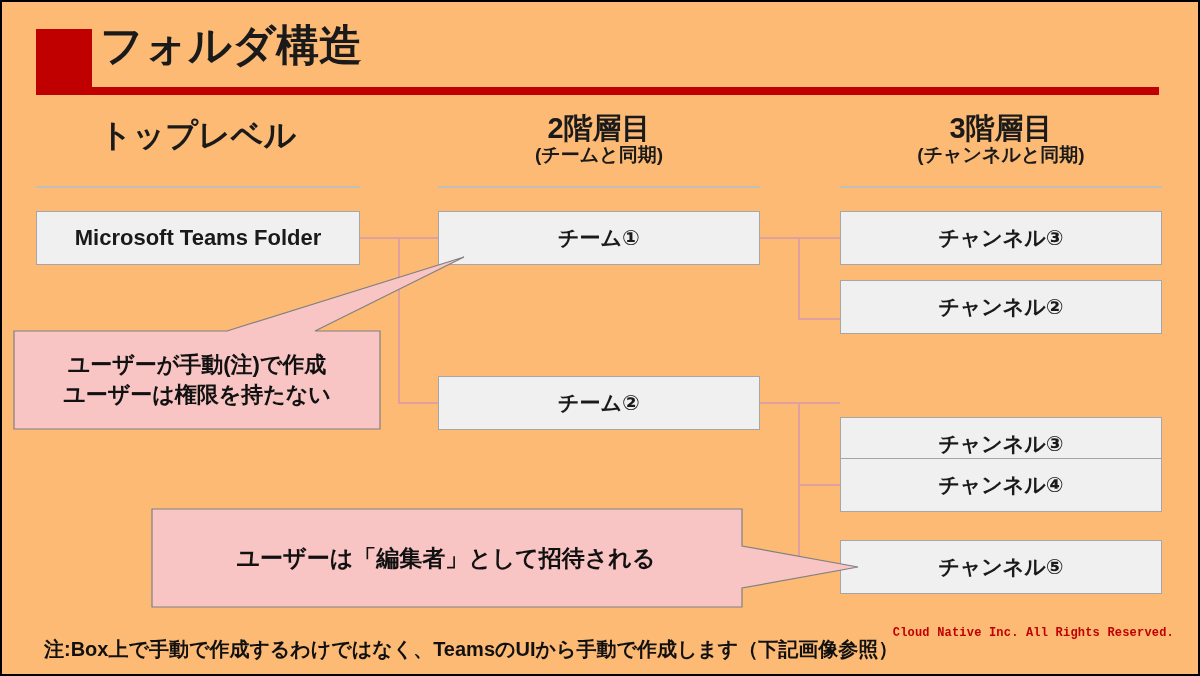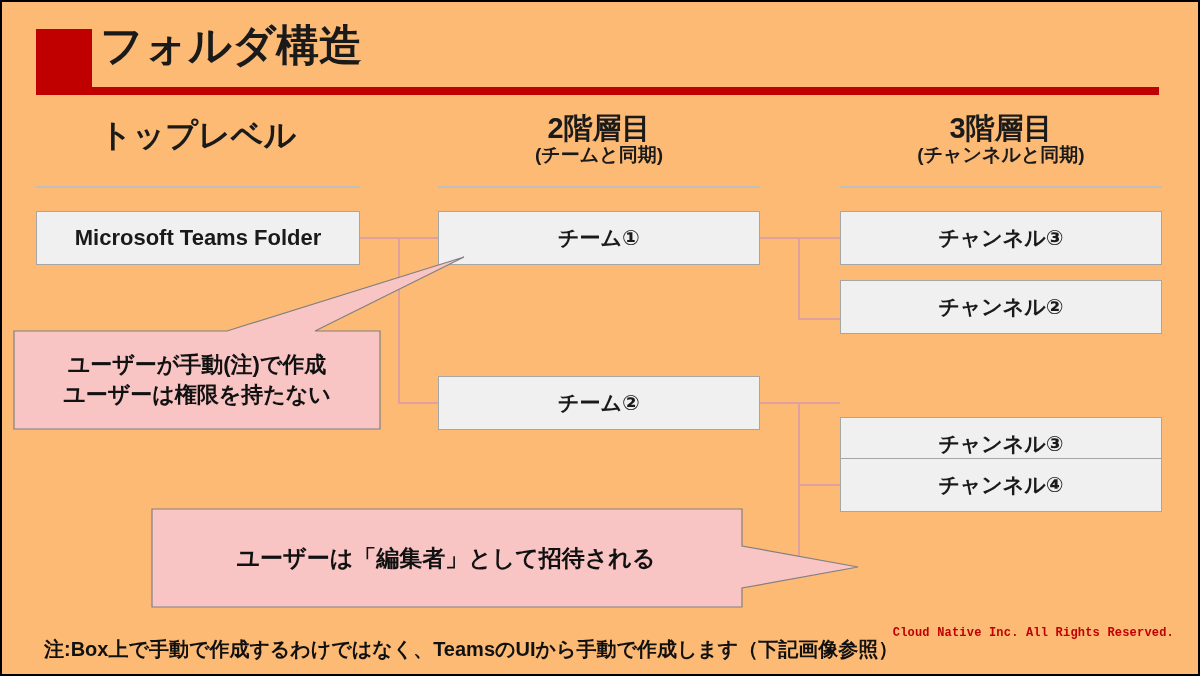--- a/index.html
+++ b/index.html
@@ -237,20 +237,21 @@
   <div class="conn h" id="c-t2-ch4"></div>
   <div class="conn h" id="c-t2-ch5"></div>
 
   <div class="node" id="node-root">Microsoft Teams Folder</div>
   <div class="node" id="node-team1">チーム①</div>
   <div class="node" id="node-team2">チーム②</div>
   <div class="node" id="node-ch1">チャンネル③</div>
   <div class="node" id="node-ch2">チャンネル②</div>
   <div class="node" id="node-ch3">チャンネル③</div>
   <div class="node" id="node-ch4">チャンネル④</div>
+  <div class="node" id="node-ch5">チャンネル⑤</div>
 
   <svg class="callout-svg" id="callout-1-svg" width="480" height="200" viewBox="0 0 480 200">
     <polygon points="12,89 225,89 462,15 313,89 378,89 378,187 12,187" fill="#F9C4C4" stroke="#808080" stroke-width="1.2"></polygon>
   </svg>
   <div class="callout-text" id="callout-1-text">
     <div>ユーザーが手動(注)で作成</div>
     <div>ユーザーは権限を持たない</div>
   </div>
 
   <svg class="callout-svg" id="callout-2-svg" width="760" height="130" viewBox="0 0 760 130">

